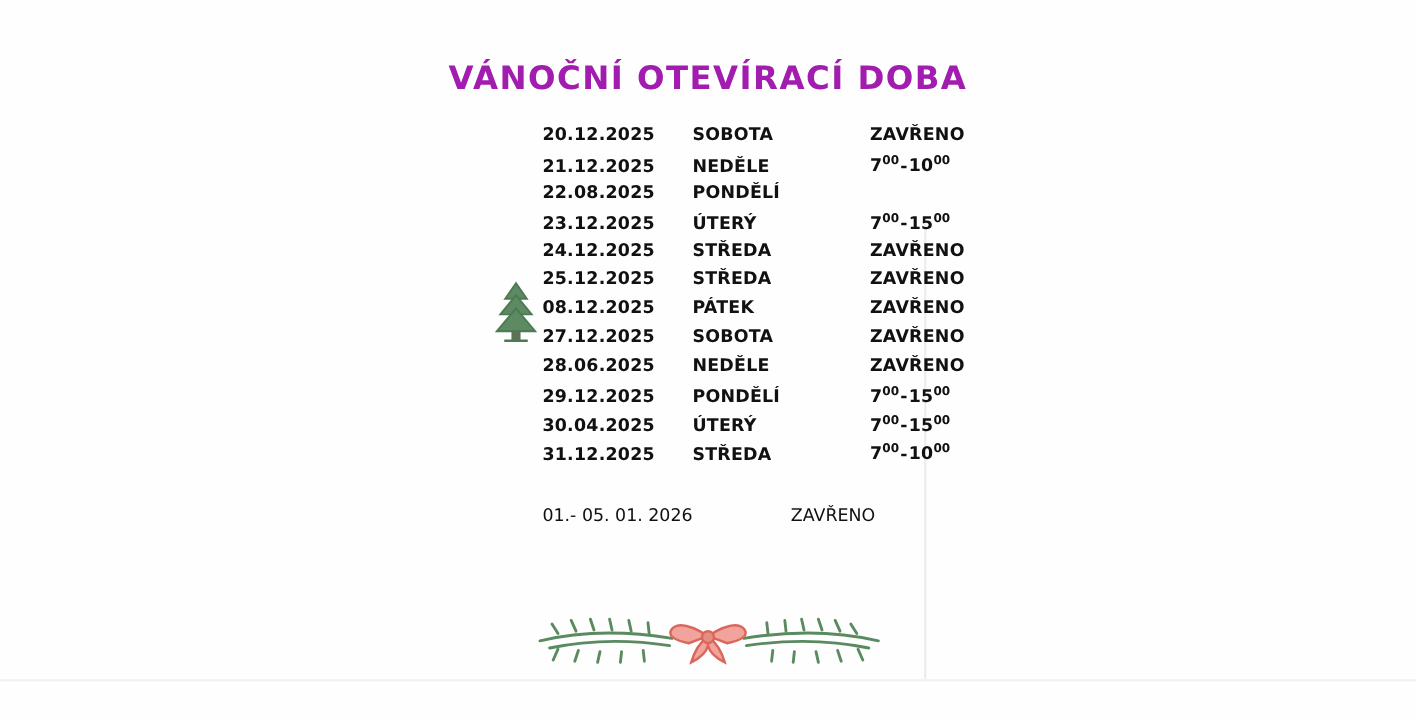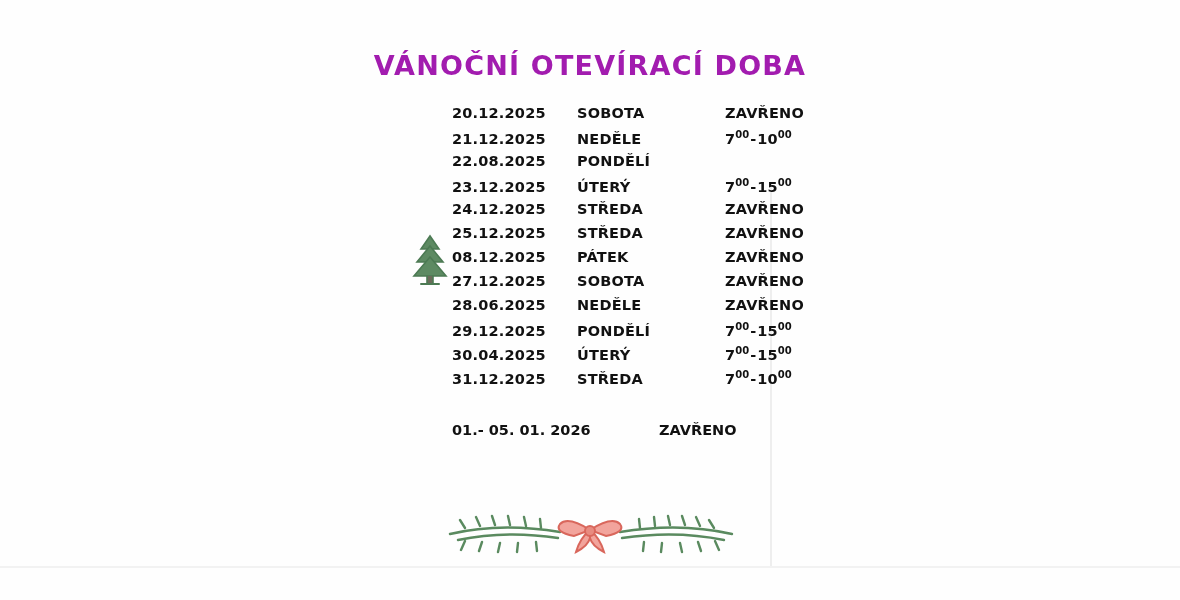--- a/index.html
+++ b/index.html
@@ -96,21 +96,21 @@
   }
 
   .closure-row {
     position: absolute;
     top: 422px;
     left: 452px;
     width: 420px;
     display: flex;
     align-items: flex-start;
     font-family: "DejaVu Sans", sans-serif;
-    font-weight: bold;
+    font-weight: normal;
     font-size: 14.5px;
   }
   .closure-range {
     width: 207px;
     flex: 0 0 207px;
   }
 
   
   .tree {
     position: absolute;

